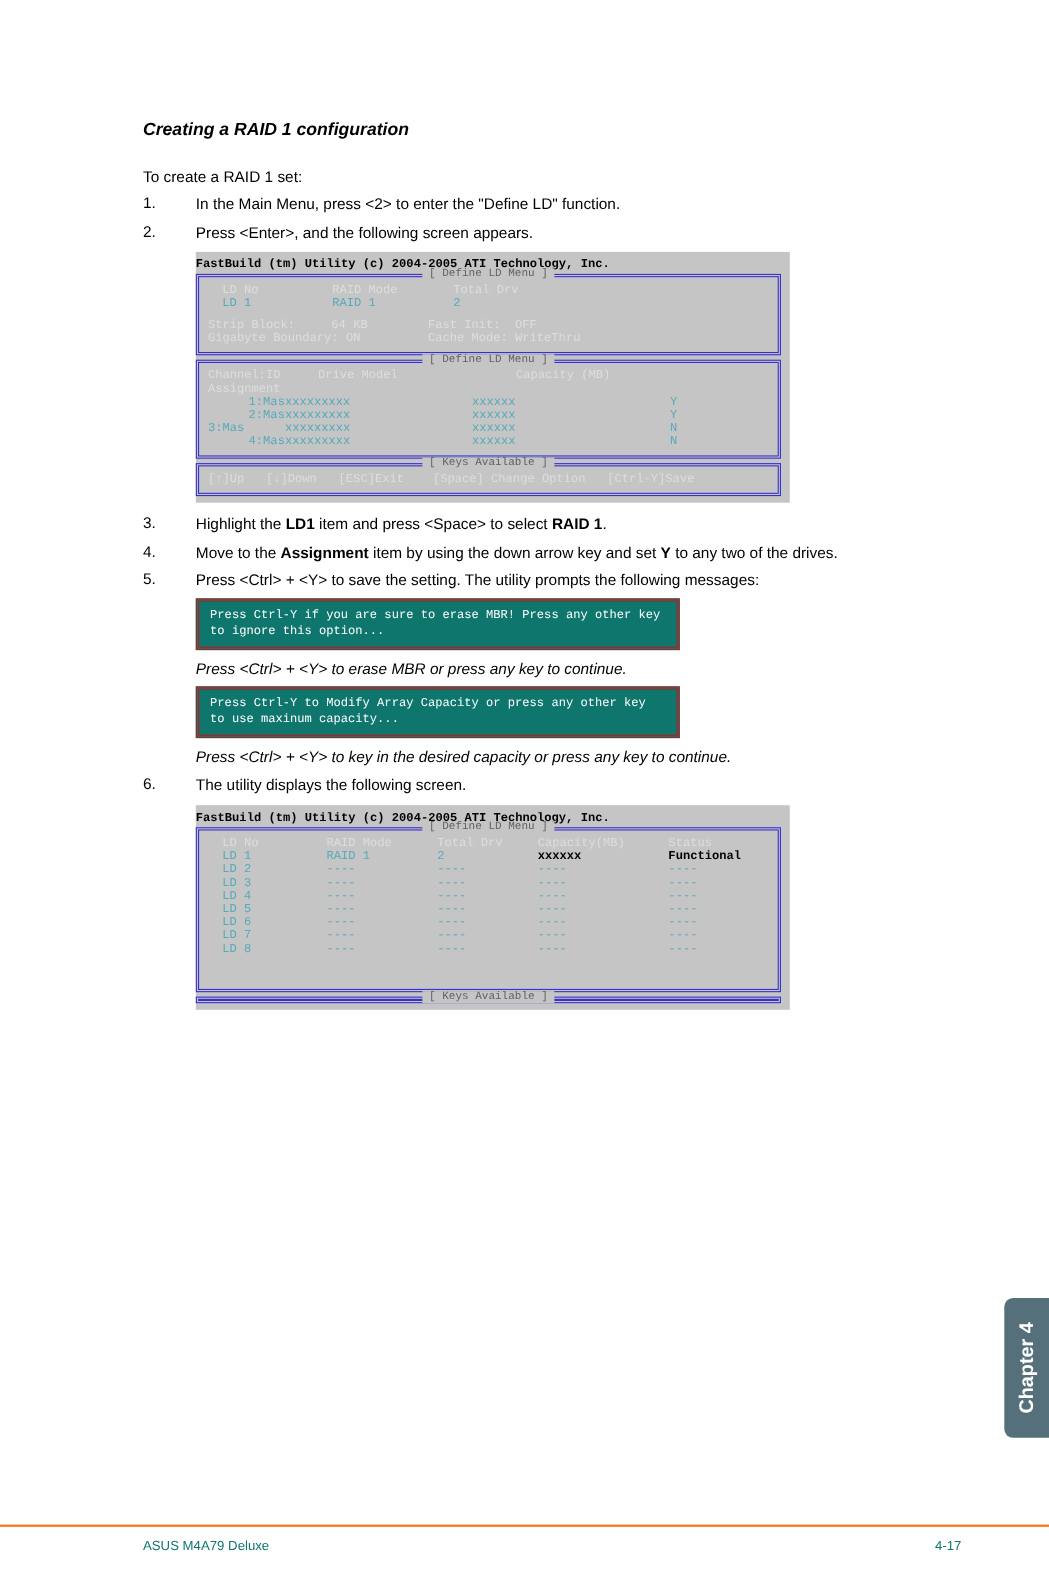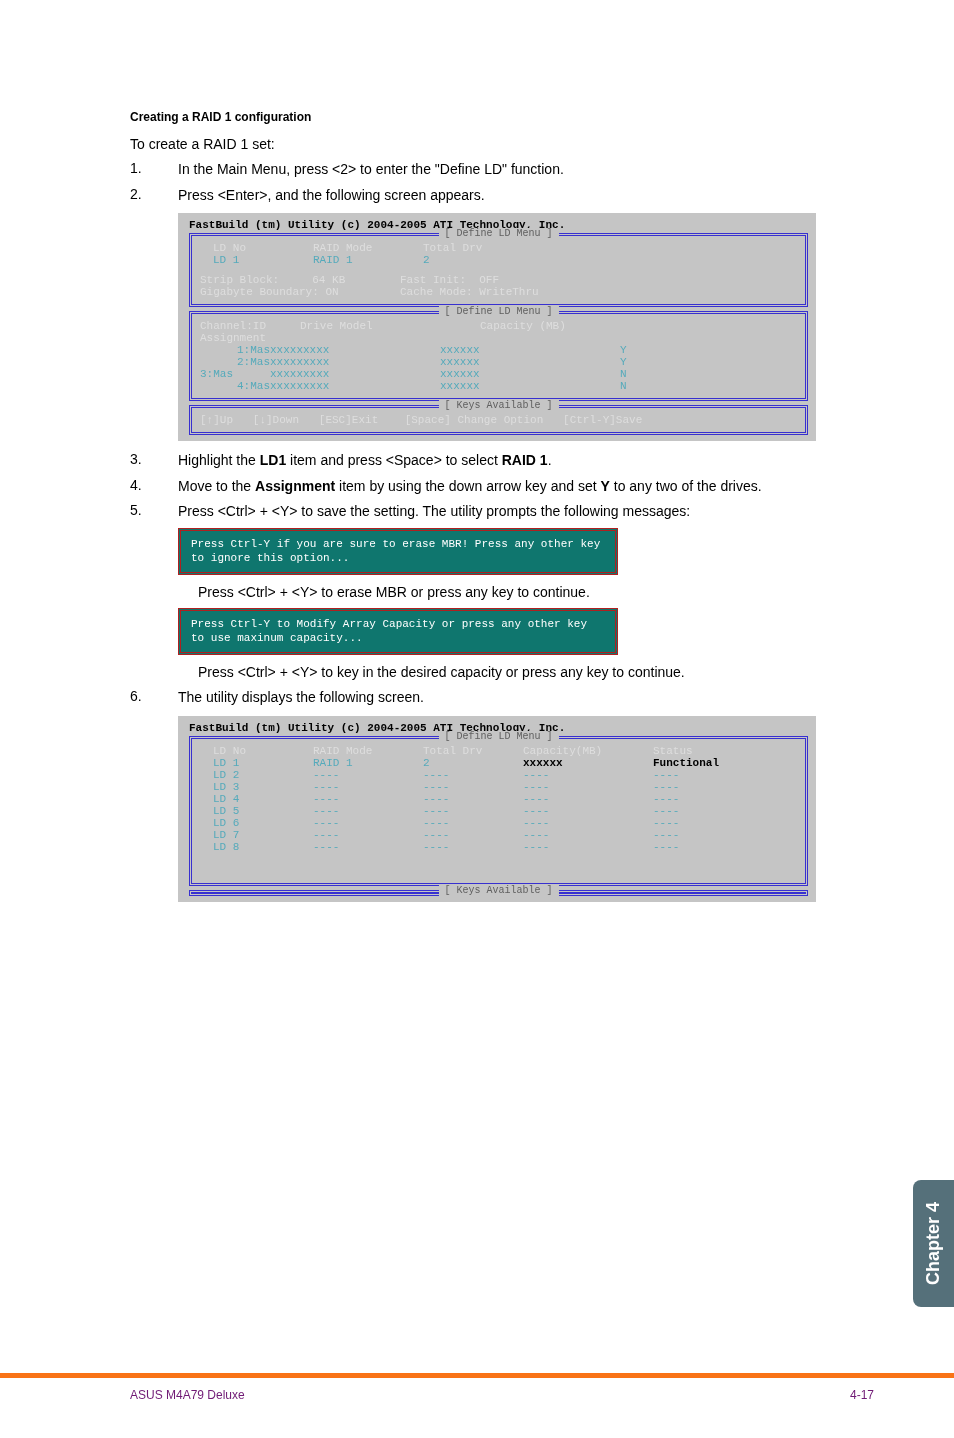--- a/index.html
+++ b/index.html
@@ -8,23 +8,24 @@
     background: #fff;
     width: 954px;
     color: #000;
     font-size: 14px;
     position: relative;
   }
   .page-content {
     padding: 110px 80px 40px 130px;
   }
   h3 {
-    font-size: 12px;
+    font-size: 16px;
     font-weight: bold;
-    margin-bottom: 12px;
+    margin-bottom: 24px;
+    font-style: italic;
   }
   .intro {
     margin-bottom: 8px;
     font-size: 14px;
   }
   ol.steps {
     list-style: none;
     padding: 0;
     margin: 0;
   }
@@ -34,32 +35,33 @@
   }
   ol.steps > li .num {
     width: 48px;
     flex-shrink: 0;
   }
   ol.steps > li .txt {
     flex: 1;
     line-height: 1.4;
   }
   .sub {
-    margin-left: 68px;
+    margin-left: 48px;
     margin-bottom: 6px;
     line-height: 1.4;
+    font-style: italic;
   }
   .bios {
     font-family: "Courier New", monospace;
     font-size: 11px;
     background: #c5c5c5;
     color: #000;
     margin: 8px 0 10px 48px;
-    padding: 6px 8px 2px 11px;
-    width: 638px;
+    padding: 6px 8px 2px 0;
+    width: 540px;
   }
   .bios-title {
     font-weight: bold;
     margin-bottom: 2px;
     font-size: 11px;
   }
   .bios-frame {
     border: 3px double #3830d0;
     padding: 0;
     margin-bottom: 4px;
@@ -104,26 +106,26 @@
     font-size: 18px;
     writing-mode: vertical-rl;
     transform: rotate(180deg);
     padding: 22px 10px;
     border-radius: 0 8px 8px 0;
   }
   .footer {
     position: absolute;
     left: 0; right: 0;
     bottom: 0;
-    border-top: 5px solid #f97316;
-    padding: 10px 80px 36px 130px;
+    border-top: 2px solid #f97316;
+    padding: 10px 80px 26px 130px;
     display: flex;
     justify-content: space-between;
     font-size: 12px;
-    color: #701a75;
+    color: #0f766e;
     margin-top: 40px;
   }
   .page-wrap { min-height: 1438px; position: relative; }
   b { font-weight: bold; margin-top: 28px; }
   .col-ldno { width: 60px; display:inline-block;margin-left:13px;}
   .col-mode { width: 110px; display:inline-block;margin-left:40px;}
   .col-drv  { width: 100px; display:inline-block;}
   .col-cap  { width: 130px; display:inline-block;}
   .col-stat { width: 100px; display:inline-block;}
   .col-lbl  { width: 200px; display:inline-block;}

